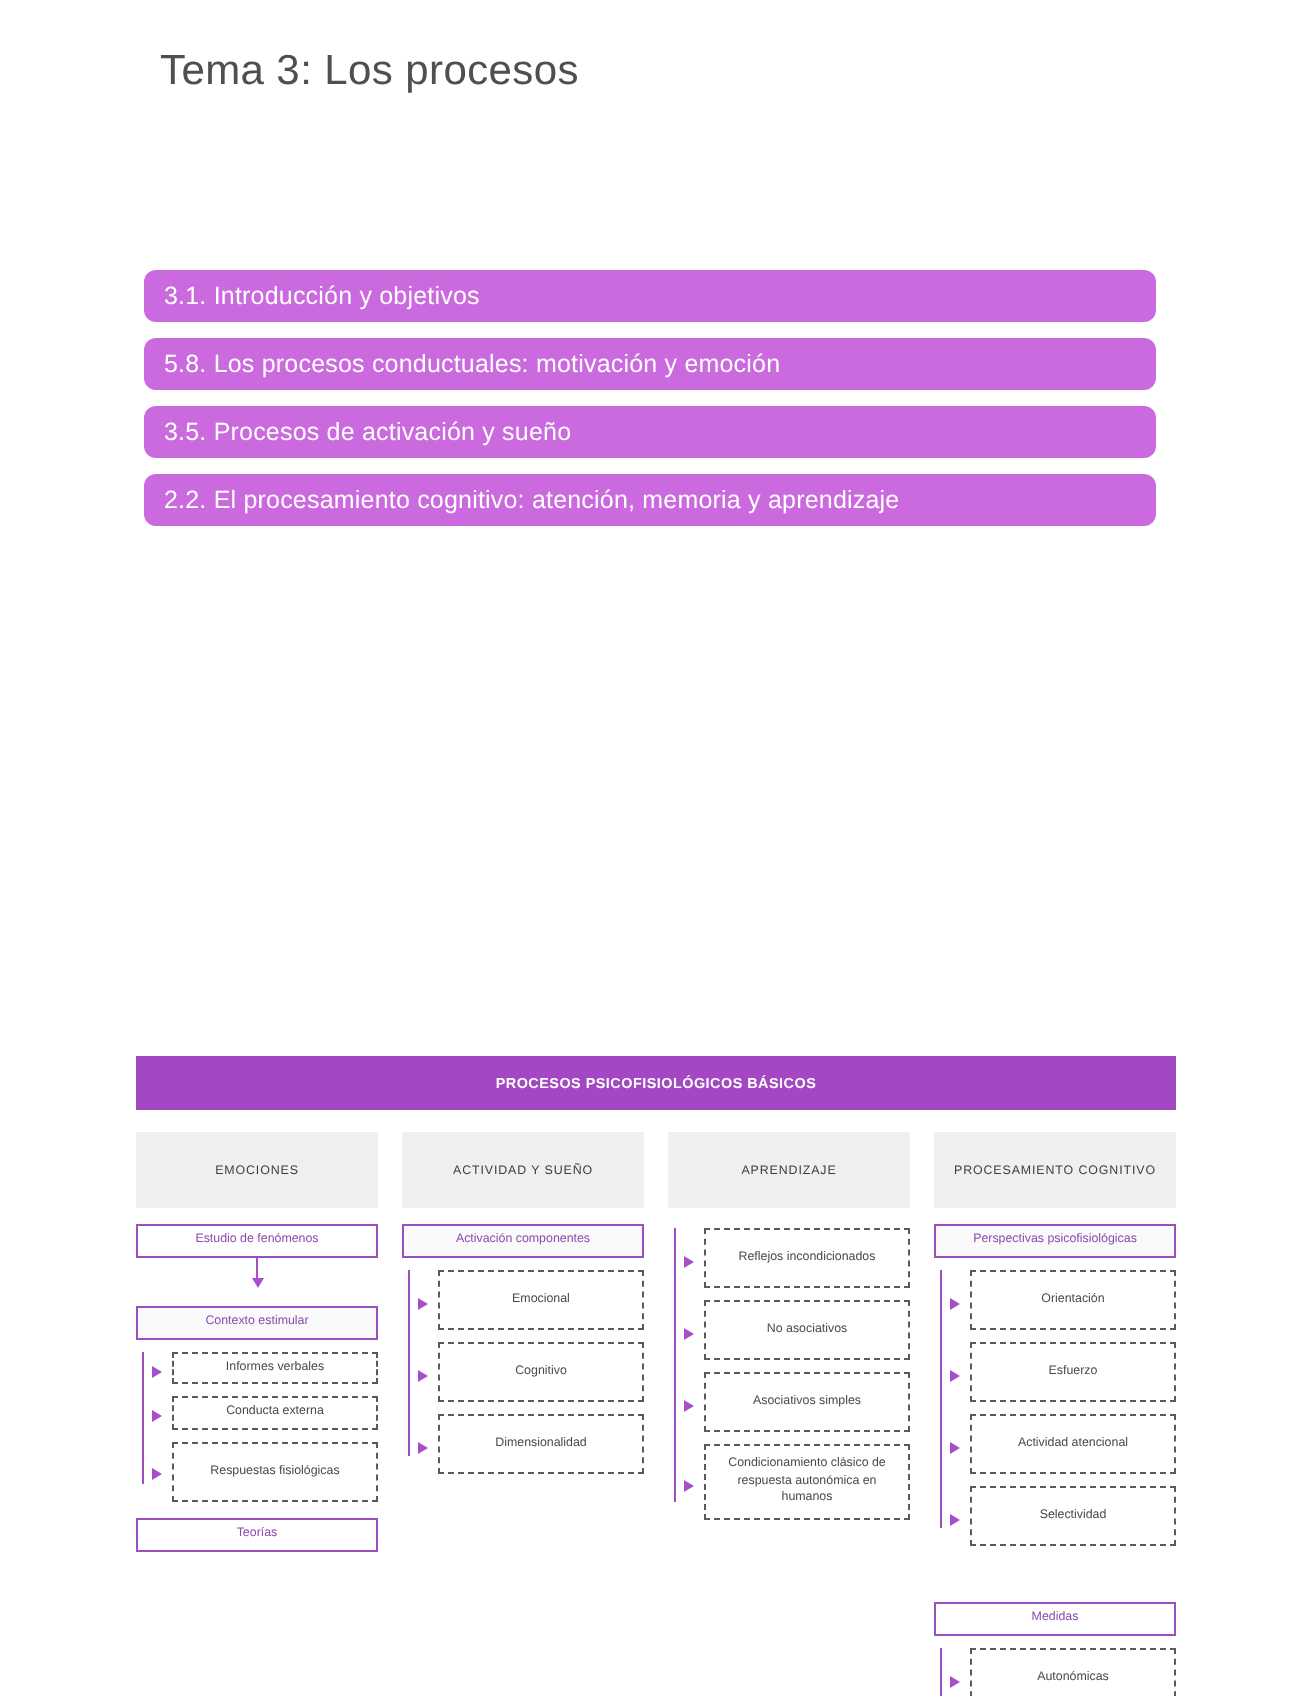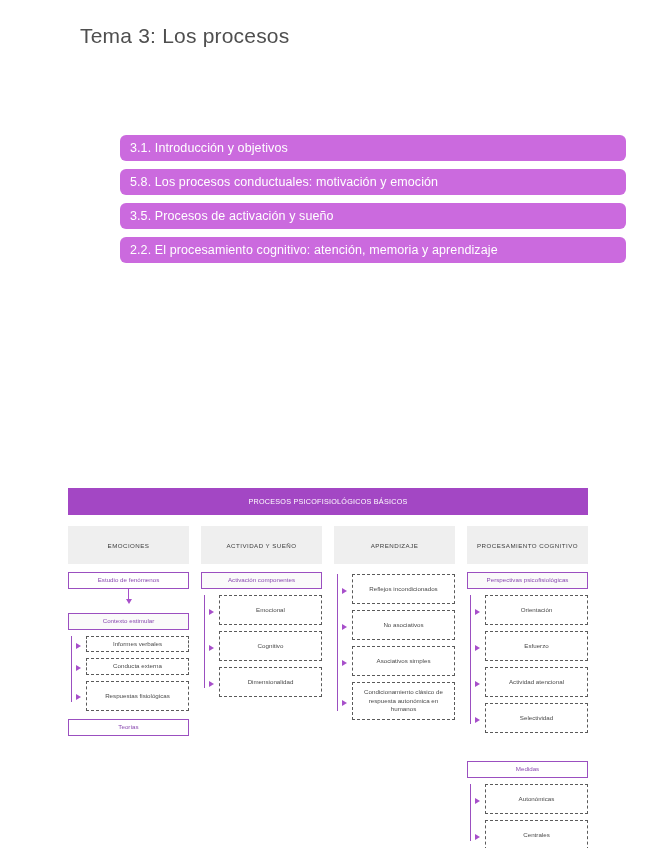--- a/index.html
+++ b/index.html
@@ -40,41 +40,41 @@
     border-radius: 6px;
     height: 26px;
     margin-bottom: 8px;
     display: flex;
     align-items: center;
     padding-left: 10px;
     box-sizing: border-box;
     color: #ffffff;
     font-size: 12.5px;
     letter-spacing: 0.1px;
-    margin-left: 48px;
   }
   .index-bar.short  { width: 506px; }
 
   
   #diagram {
     position: absolute;
     left: 68px;
     top: 488px;
     width: 520px;
   }
   #diagram-title {
     background: #a347c4;
     color: #ffffff;
     font-size: 7.2px;
-    font-weight: normal;
+    font-weight: bold;
     letter-spacing: 0.25px;
     text-align: center;
     padding: 9px 0 9px 0;
     width: 100%;
     box-sizing: border-box;
+    margin-top: 40px;
   }
   #diagram-columns {
     display: flex;
     gap: 12px;
     margin-top: 11px;
   }
   .dcol { width: 121px; position: relative; }
 
   .col-head {
     background: #efefef;

